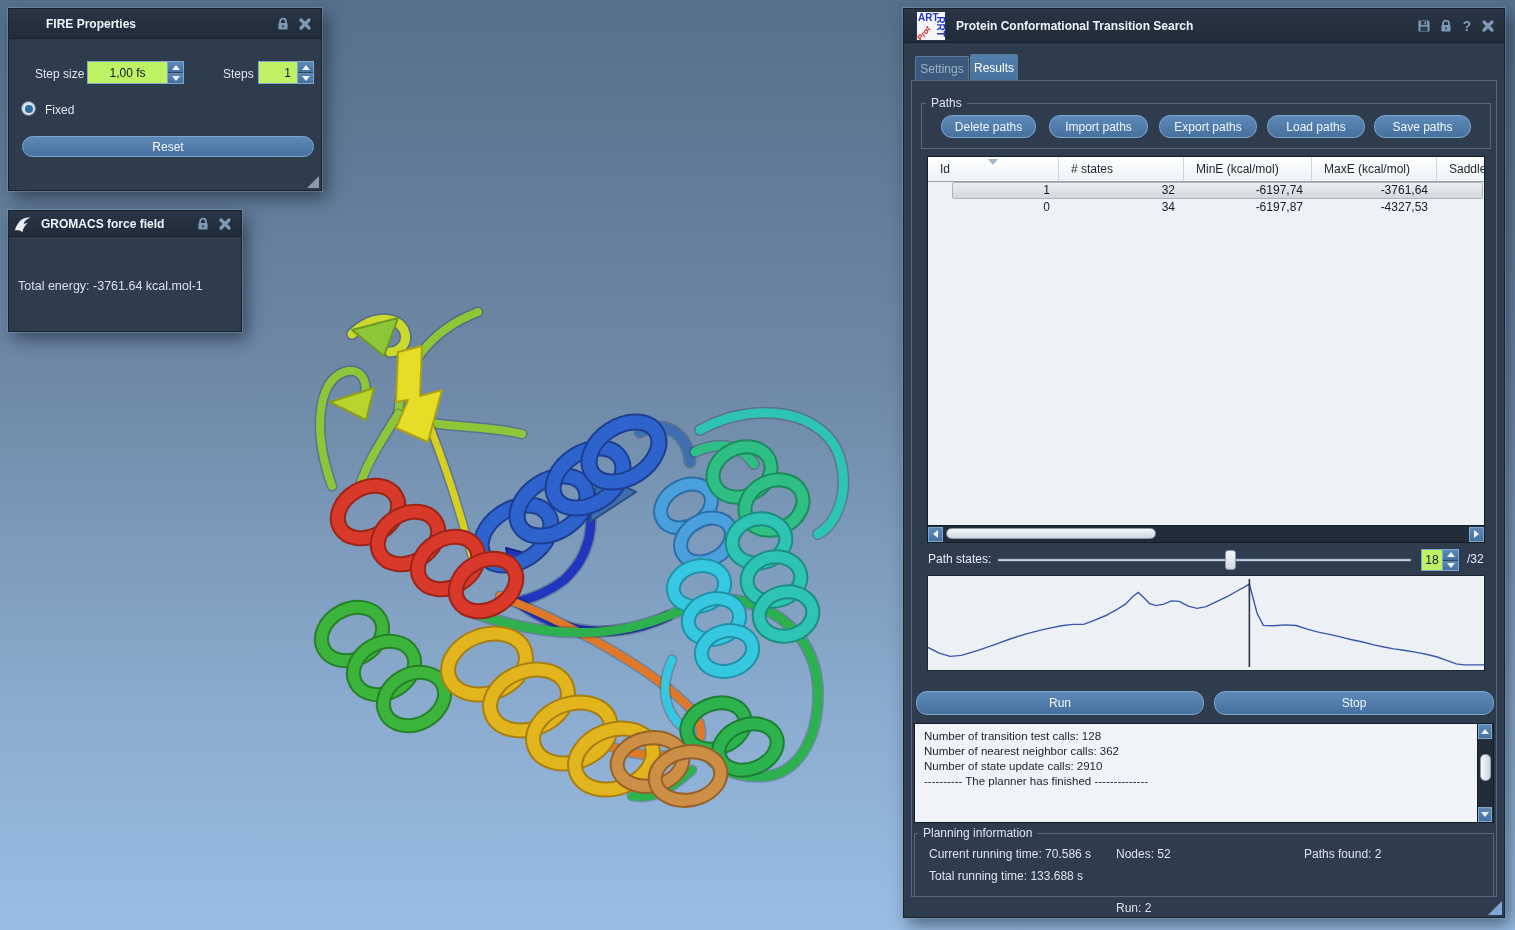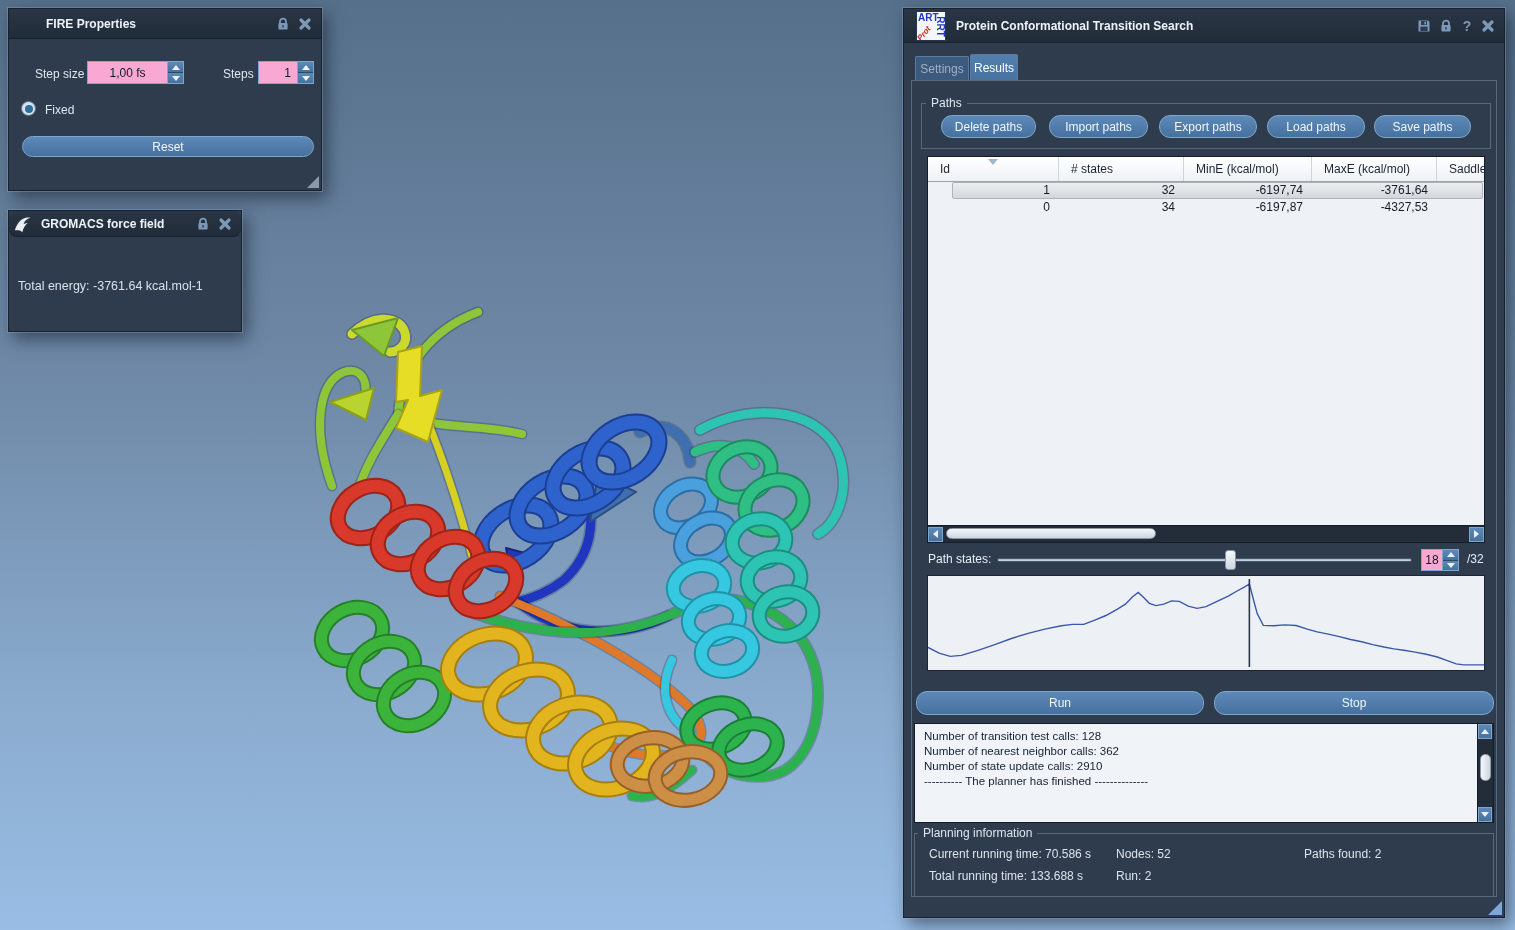--- a/index.html
+++ b/index.html
@@ -15,39 +15,39 @@
     background:linear-gradient(#2a3545,#212c3a);border-bottom:1px solid #18222d;
     color:#eef3f9;font-size:12px;font-weight:bold;}
   .tb-icons{margin-left:auto;display:flex;align-items:center;gap:6px;padding-right:8px;color:#7d99b8;}
   .tb-ic{width:16px;height:16px;cursor:pointer;}
   .help-glyph{font-size:14px;font-weight:bold;color:#7d99b8;width:14px;text-align:center;}
   .grip{position:absolute;width:0;height:0;border-style:solid;}
   
   .btn{display:flex;align-items:center;justify-content:center;
     background:linear-gradient(#5d89b8,#46719f);border:1px solid #7fa6cb;border-radius:11px;
     color:#f0f6fc;font-size:12px;cursor:pointer;font-family:inherit;}
-  .field{display:flex;background:#f9a8d4;border:1px solid #7fa6cb;}
+  .field{display:flex;background:#bef264;border:1px solid #7fa6cb;}
   .field .val{flex:1;display:flex;align-items:center;color:#101826;font-size:12px;}
   .spin{display:flex;flex-direction:column;width:16px;border-left:1px solid #7fa6cb;}
   .spin .sb{flex:1;background:linear-gradient(#5d89b8,#46719f);display:flex;align-items:center;justify-content:center;cursor:pointer;}
   .spin .sb+.sb{border-top:1px solid #31495f;}
   .tri-u{width:0;height:0;border-left:4px solid transparent;border-right:4px solid transparent;border-bottom:5px solid #eaf1f8;}
   .tri-d{width:0;height:0;border-left:4px solid transparent;border-right:4px solid transparent;border-top:5px solid #eaf1f8;}
   .grouplabel{position:absolute;color:#dde5ef;font-size:12px;background:#2e3c4d;padding:0 5px;line-height:14px;}
   .groupbox{position:absolute;border:1px solid #55687d;}
   
   .fire{left:8px;top:8px;width:314px;height:183px;}
   .fire .titlebar{height:30px;padding-left:37px;}
   .fire label{color:#dfe7ef;font-size:12px;}
   .radio{width:15px;height:15px;border-radius:50%;background:#d9e2ea;border:1px solid #5f7288;
     display:flex;align-items:center;justify-content:center;cursor:pointer;}
   .radio .dot{width:8px;height:8px;border-radius:50%;background:#2a6f9e;}
   
   .gromacs{left:8px;top:210px;width:234px;height:122px;}
-  .gromacs .titlebar{height:26px;border-radius:8px;}
+  .gromacs .titlebar{height:26px;}
   .gromacs .bodytext{position:absolute;left:9px;top:68px;color:#d9e1eb;font-size:12.5px;}
   
   .search{left:903px;top:8px;width:602px;height:910px;}
   .search .titlebar{height:34px;padding-left:9px;}
   .logo{position:relative;width:30px;height:30px;margin:0 10px 0 3px;background:#f4f6f8;border:1px solid #26364a;overflow:hidden;flex:none;}
   .logo .l-art{position:absolute;left:1px;top:0px;color:#2338c8;font-size:10px;font-weight:bold;}
   .logo .l-rrt{position:absolute;right:-6px;top:9px;color:#2338c8;font-size:10px;font-weight:bold;transform:rotate(90deg);}
   .logo .l-prot{position:absolute;left:-1px;bottom:2px;color:#d02020;font-size:8px;font-weight:bold;font-style:italic;transform:rotate(-50deg);}
   .tab{position:absolute;display:flex;align-items:center;justify-content:center;font-size:12px;cursor:pointer;
     border:1px solid #5b7a9c;border-bottom:none;border-radius:2px 2px 0 0;}
@@ -447,17 +447,17 @@
           </span>
       </div>
     </div>
 
     <div class="groupbox planning"></div>
     <span class="grouplabel" style="left:14px;top:817px;">Planning information</span>
     <span class="plan-item" style="left:25px;top:838px;">Current running time: 70.586 s</span>
     <span class="plan-item" style="left:212px;top:838px;">Nodes: 52</span>
     <span class="plan-item" style="left:400px;top:838px;">Paths found: 2</span>
     <span class="plan-item" style="left:25px;top:860px;">Total running time: 133.688 s</span>
-    <span class="plan-item" style="left:212px;top:860px;">Run: 2</span>
+    <span class="plan-item" style="left:212px;top:892px;">Run: 2</span>
 
     <span class="grip" style="right:2px;bottom:2px;border-width:0 0 14px 14px;border-color:transparent transparent #7ea7d8 transparent;"></span>
   </section>
 </div>
 
 </body></html>

